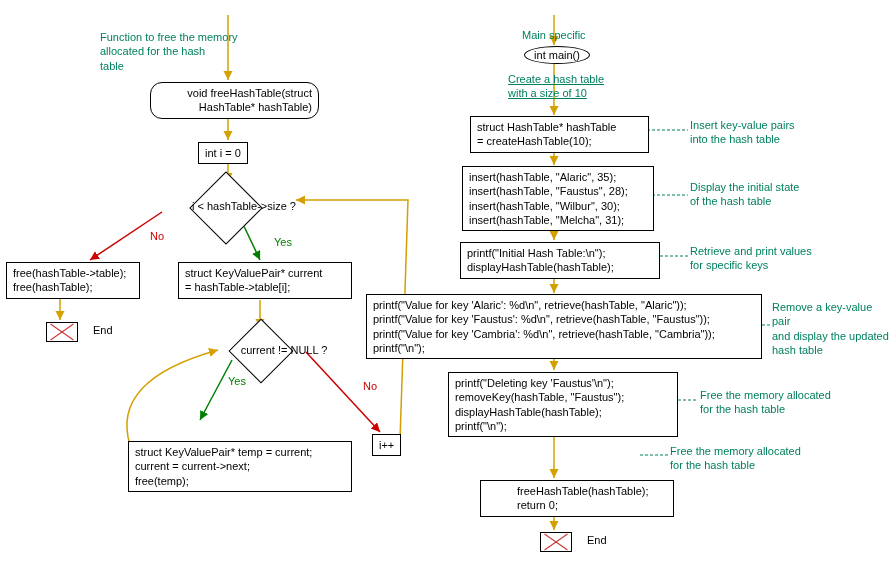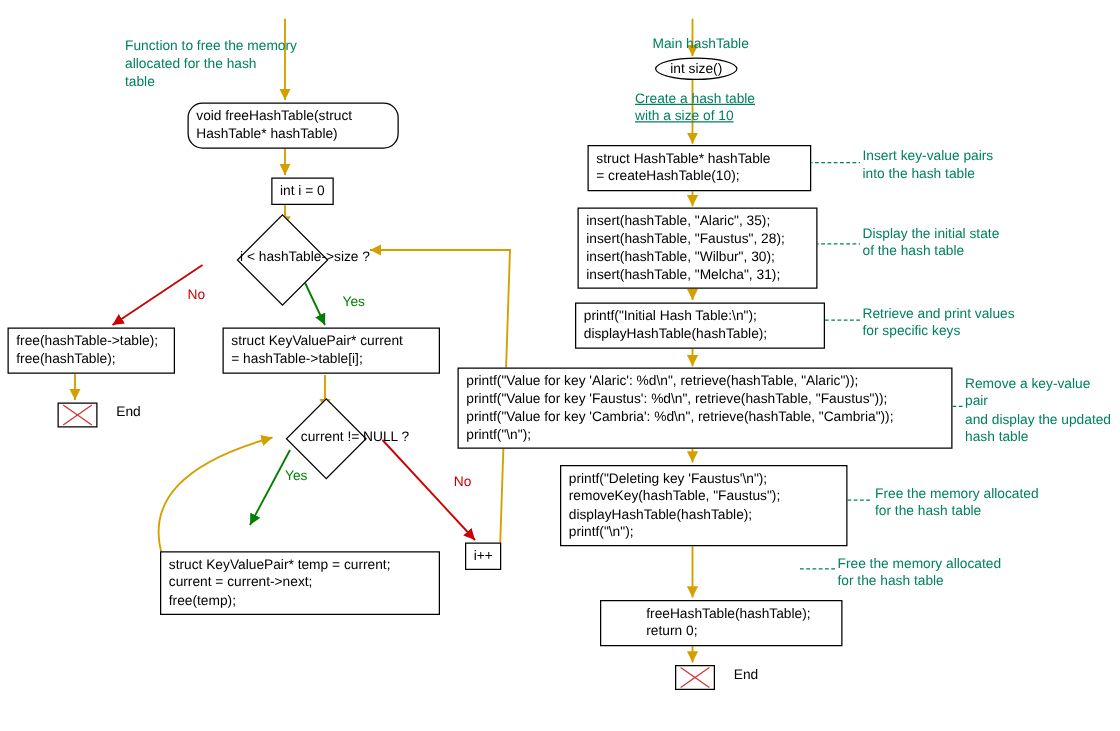--- a/index.html
+++ b/index.html
@@ -11,21 +11,21 @@
     width: 896px;
     height: 585px;
     position: relative;
     overflow: hidden;
   }
   .box {
     position: absolute;
     border: 1px solid #000;
     background: #fff;
     padding: 3px 6px;
-    text-align: left;
+    text-align: right;
     line-height: 1.3;
   }
   .box-rounded {
     border-radius: 12px;
   }
   .terminator {
     border: 1px solid #000;
     border-radius: 50%;
     position: absolute;
     padding: 2px 8px;
@@ -134,21 +134,21 @@
   <line x1="650" y1="256" x2="688" y2="256" stroke="#008060" stroke-width="1" stroke-dasharray="3,2"></line>
   <line x1="752" y1="325" x2="770" y2="325" stroke="#008060" stroke-width="1" stroke-dasharray="3,2"></line>
   <line x1="668" y1="400" x2="698" y2="400" stroke="#008060" stroke-width="1" stroke-dasharray="3,2"></line>
   <line x1="640" y1="455" x2="668" y2="455" stroke="#008060" stroke-width="1" stroke-dasharray="3,2"></line>
 </svg>
 
 <div class="comment" style="left:100px; top:30px; width:170px;">Function to free the memory<br>allocated for the hash<br>table</div>
 
 <div class="box box-rounded" style="left:150px; top:82px; width:155px;">void freeHashTable(struct<br>   HashTable* hashTable)</div>
 
-<div class="box" style="left:217px; top:142px;">int i = 0</div>
+<div class="box" style="left:198px; top:142px;">int i = 0</div>
 
 <div class="diamond" style="left:200px; top:182px; width:50px; height:50px;"></div>
 <div class="diamond-text" style="left:184px; top:200px; width:120px;">i &lt; hashTable-&gt;size ?</div>
 
 <div class="label label-no" style="left:122px; top:230px;">No</div>
 <div class="label label-yes" style="left:246px; top:236px;">Yes</div>
 
 <div class="box" style="left:6px; top:262px; width:120px; text-align:left;">free(hashTable-&gt;table);<br>free(hashTable);</div>
 
 <div class="box" style="left:178px; top:262px; width:160px; text-align:left;">struct KeyValuePair* current<br>= hashTable-&gt;table[i];</div>
@@ -159,23 +159,23 @@
 <div class="diamond" style="left:238px; top:328px; width:44px; height:44px;"></div>
 <div class="diamond-text" style="left:210px; top:344px; width:100px;margin-left:24px;">current != NULL ?</div>
 
 <div class="label label-yes" style="left:200px; top:375px;">Yes</div>
 <div class="label label-no" style="left:335px; top:380px;">No</div>
 
 <div class="box" style="left:128px; top:441px; width:210px; text-align:left;">struct KeyValuePair* temp = current;<br>current = current-&gt;next;<br>free(temp);</div>
 
 <div class="box" style="left:372px; top:434px;">i++</div>
 
-<div class="comment" style="left:522px; top:28px;">Main hashTable</div>
+<div class="comment" style="left:522px; top:28px;">Main specific</div>
 
-<div class="terminator" style="left:524px; top:46px; width:48px;">int size()</div>
+<div class="terminator" style="left:524px; top:46px; width:48px;">int main()</div>
 
 <div class="comment" style="left:508px; top:72px; width:110px;text-decoration:underline;">Create a hash table<br>with a size of 10</div>
 
 <div class="box" style="left:470px; top:116px; width:165px; text-align:left;">struct HashTable* hashTable<br>= createHashTable(10);</div>
 <div class="comment" style="left:690px; top:118px; width:140px;">Insert key-value pairs<br>into the hash table</div>
 
 <div class="box" style="left:462px; top:166px; width:178px; text-align:left;">insert(hashTable, "Alaric", 35);<br>insert(hashTable, "Faustus", 28);<br>insert(hashTable, "Wilbur", 30);<br>insert(hashTable, "Melcha", 31);</div>
 <div class="comment" style="left:690px; top:180px; width:150px;">Display the initial state<br>of the hash table</div>
 
 <div class="box" style="left:460px; top:242px; width:186px; text-align:left;">printf("Initial Hash Table:\n");<br>displayHashTable(hashTable);</div>

